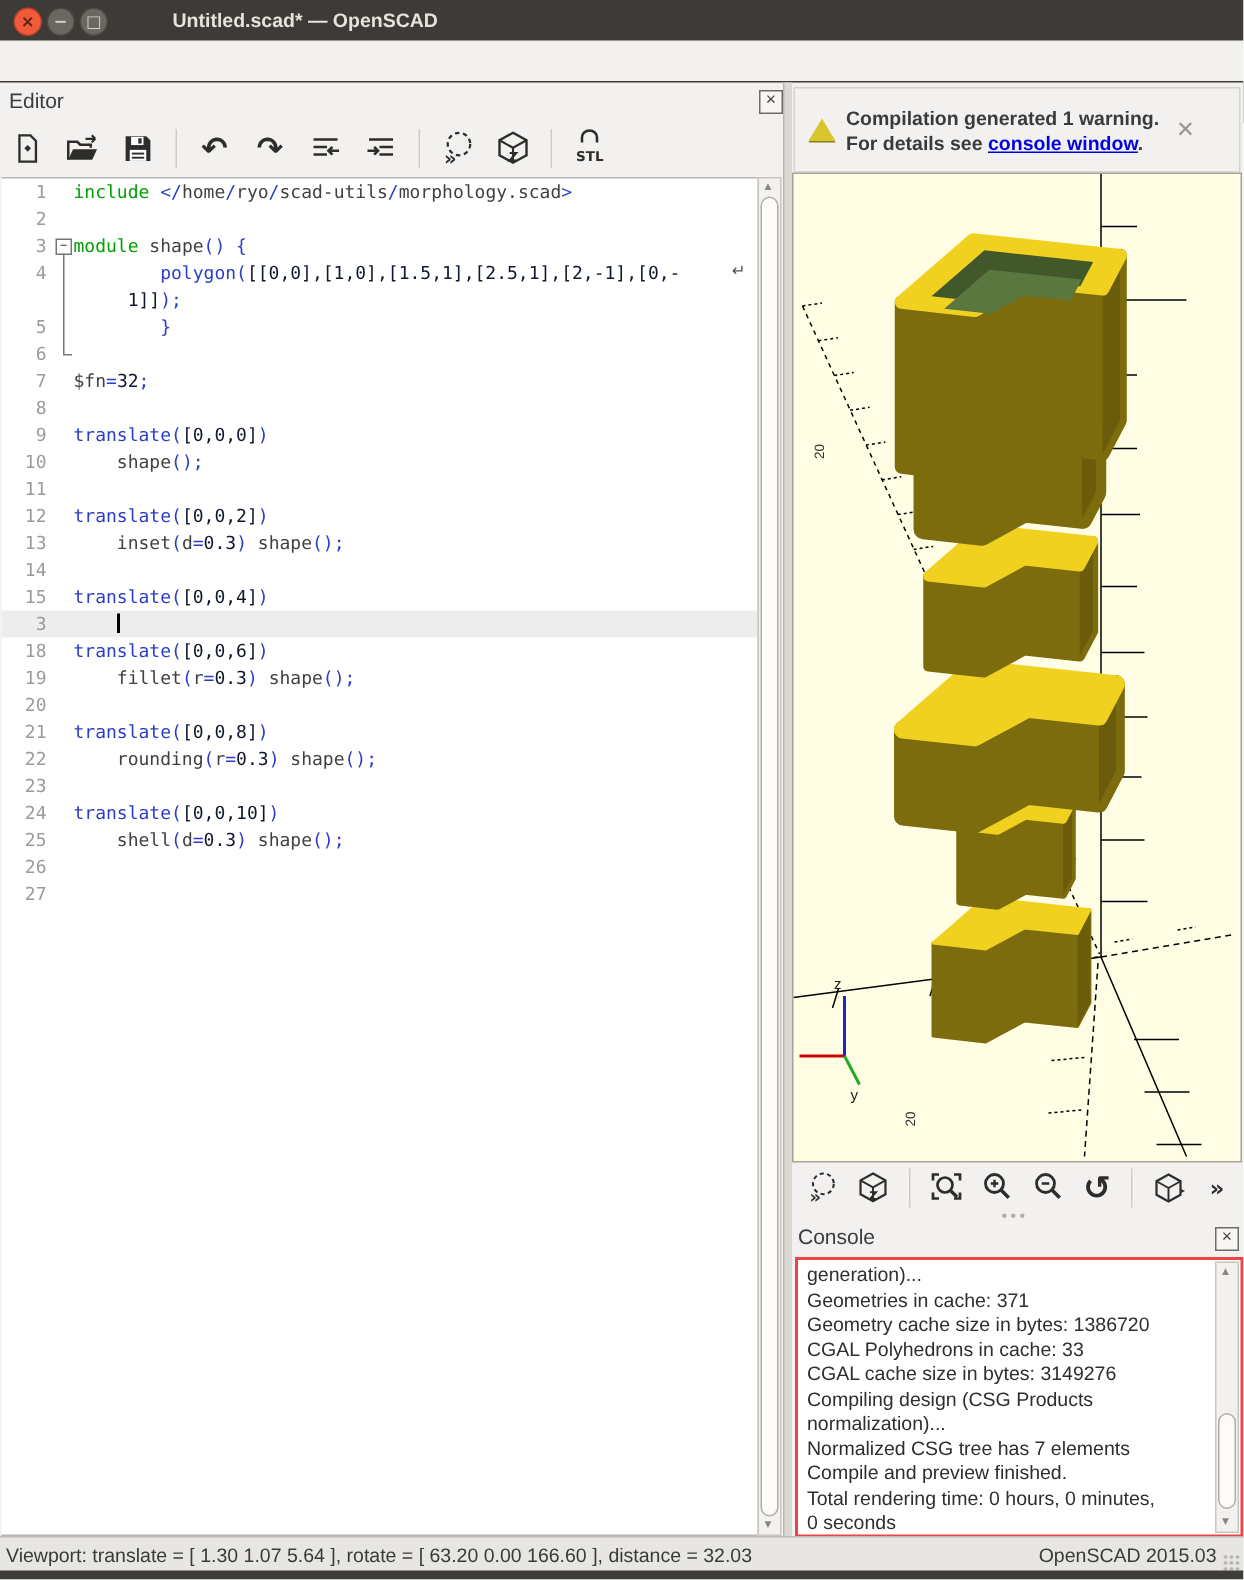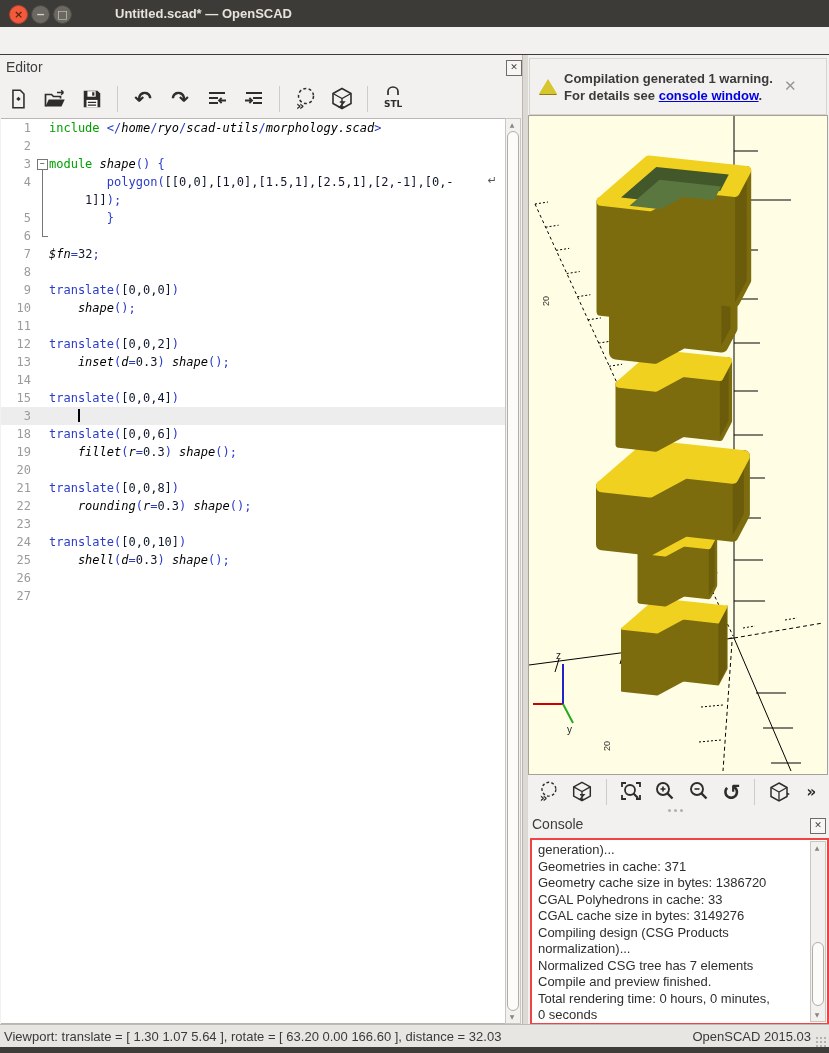--- a/index.html
+++ b/index.html
@@ -33,21 +33,21 @@
   .glyph{font-family:"DejaVu Sans",sans-serif;color:#2e2d2b;}
   
   .codearea{left:1px;top:118px;width:504px;height:904px;background:#ffffff;
             border:1px solid #bab6b0;border-left:none;overflow:hidden;
             font:12px/18px "DejaVu Sans Mono",monospace;}
   .crow{position:relative;height:18px;white-space:pre;}
   .crow.cur{background:#ededed;}
   .lnum{position:absolute;left:0;top:0;width:30px;text-align:right;color:#9b9b9b;}
   .ctext{position:absolute;left:48px;top:0;}
   .cs-kw{color:#00a000;} .cs-op{color:#2a3cc8;} .cs-fn{color:#2a3cc8;}
-  .cs-num{color:#0f172a;} .cs-pl{color:#000000;font-style:italic;}
+  .cs-num{color:#0f172a;} .cs-pl{color:#404040;}
   .caret{display:inline-block;width:2px;height:13px;background:#000;vertical-align:-2px;}
   .wrapmark{position:absolute;right:8px;top:1px;color:#555;font:11px "DejaVu Sans",sans-serif;}
   .foldbox{left:36px;width:9px;height:9px;border:1px solid #777;background:#fff;
            font:8px/8px "DejaVu Sans Mono",monospace;text-align:center;color:#333;}
   .foldline{left:41px;width:1px;background:#777;}
   .foldend{left:41px;width:6px;height:1px;background:#777;}
   
   .sbtrack{background:#f3f1ef;border:1px solid #c9c5bf;}
   .sbthumb{position:absolute;left:1px;width:10px;background:#fcfbfa;border:1px solid #b2aea7;border-radius:6px;}
   .sbarrow{position:absolute;left:0;width:12px;text-align:center;color:#8a8680;font:6px/8px "DejaVu Sans",sans-serif;}

